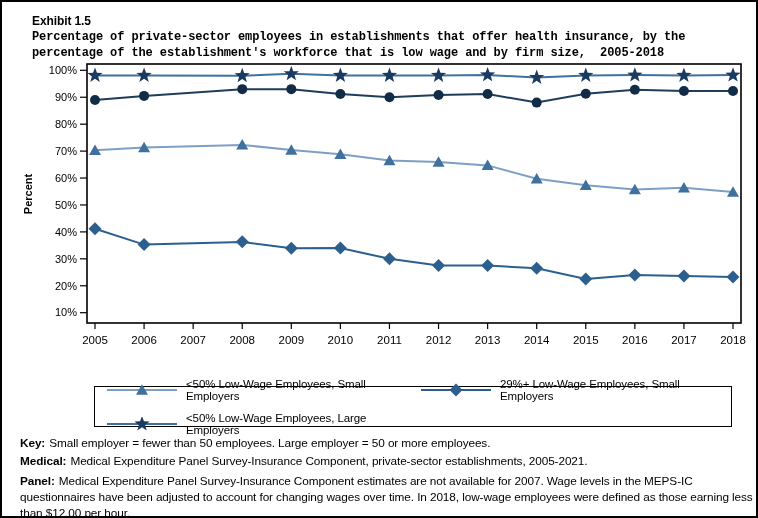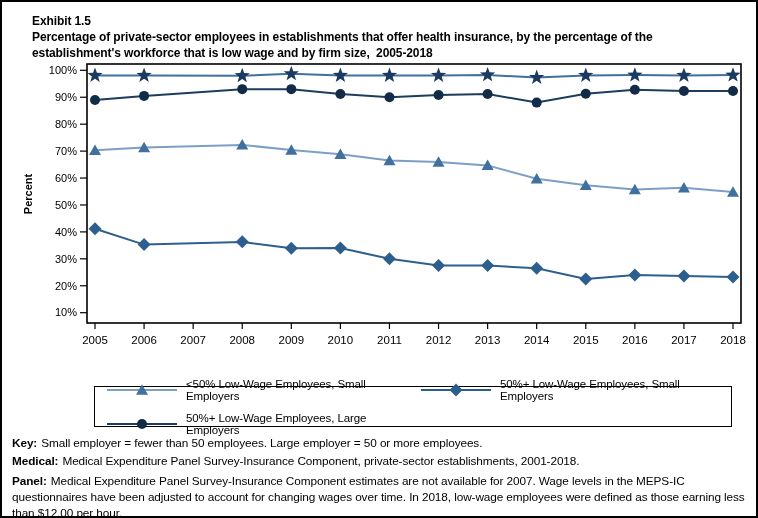--- a/index.html
+++ b/index.html
@@ -3,34 +3,34 @@
 <meta charset="utf-8">
 <style>
   html,body{margin:0;padding:0;background:#fff;}
   .screen{
     position:relative; width:758px; height:518px; box-sizing:border-box;
     background:#fff; border:2px solid #000; overflow:hidden;
     font-family:"Liberation Sans", sans-serif; color:#000;
   }
   .titleblock{position:absolute; left:30px; top:11px; width:708px;
     font-size:12px; font-weight:bold; line-height:16px; letter-spacing:-0.1px;}
-  .titleblock .subtitle{white-space:pre-wrap;}
+  .titleblock .subtitle{white-space:pre-wrap;font-family:Liberation Mono, monospace;}
   svg text{font-family:"Liberation Sans", sans-serif; fill:#000;}
   #chart-svg{position:absolute; left:0; top:0;}
   .legend{
     position:absolute; left:92px; top:384px; width:638px; height:41px;
     box-sizing:border-box; border:1.5px solid #000;
     display:grid; grid-template-columns:314px 1fr; align-content:center;
     padding-left:10px; row-gap:10px;
   }
   .legend-item{display:flex; align-items:center; gap:7px; font-size:11.5px; letter-spacing:-0.1px;}
   .legend-item svg{flex:0 0 auto;}
   .footnotes{position:absolute; left:10px; top:433px; width:742px;
     font-size:11.8px; line-height:16px; letter-spacing:-0.1px;}
-  .footnotes p{margin:0 0 2px 0;}
+  .footnotes p{margin:0 0 2px 8px;}
   .footnotes p.note{margin-top:4px;}
   .footnotes b{margin-right:4px;}
 </style>
 </head>
 <body>
 
 <div class="screen">
 
   <div class="titleblock">
     <div>Exhibit 1.5</div>
@@ -152,30 +152,30 @@
           <line x1="2" y1="7" x2="72" y2="7" stroke="#7d9fc6" stroke-width="2"></line>
           <path fill="#40719e" d="M37 1.2000000000000002L43 11.7L31 11.7Z"></path>
         </svg>
       <span>&lt;50% Low-Wage Employees, Small Employers</span>
     </div>
     <div class="legend-item">
       <svg width="74" height="14">
           <line x1="2" y1="7" x2="72" y2="7" stroke="#2d5f8e" stroke-width="2"></line>
           <path fill="#2d5f8e" d="M37 0.5L43.5 7L37 13.5L30.5 7Z"></path>
         </svg>
-      <span>50%+ Low-Wage Employees, Small Employers</span>
+      <span>29%+ Low-Wage Employees, Small Employers</span>
     </div>
     <div class="legend-item">
       <svg width="74" height="14">
-          <line x1="2" y1="7" x2="72" y2="7" stroke="#1e3c5c" stroke-width="2"></line>
-          <circle fill="#122c47" cx="37" cy="7" r="5"></circle>
+          <line x1="2" y1="7" x2="72" y2="7" stroke="#40719e" stroke-width="2"></line>
+          <path fill="#1a3a60" d="M37.00 -1.00L38.94 4.33L44.61 4.53L40.14 8.02L41.70 13.47L37.00 10.30L32.30 13.47L33.86 8.02L29.39 4.53L35.06 4.33Z"></path>
         </svg>
-      <span>50%+ Low-Wage Employees, Large Employers</span>
+      <span>&lt;50% Low-Wage Employees, Large Employers</span>
     </div>
   </div>
 
   <div class="footnotes">
     <p><b>Key:</b><span>Small employer = fewer than 50 employees. Large employer = 50 or more employees.</span></p>
-    <p><b>Medical:</b><span>Medical Expenditure Panel Survey-Insurance Component, private-sector establishments, 2001-2018.</span></p>
+    <p><b>Medical:</b><span>Medical Expenditure Panel Survey-Insurance Component, private-sector establishments, 2005-2021.</span></p>
     <p class="note"><b>Panel:</b><span>Medical Expenditure Panel Survey-Insurance Component estimates are not available for 2007. Wage levels in the MEPS-IC questionnaires have been adjusted to account for changing wages over time. In 2018, low-wage employees were defined as those earning less than $12.00 per hour.</span></p>
   </div>
 
 </div>
 
 </body></html>

